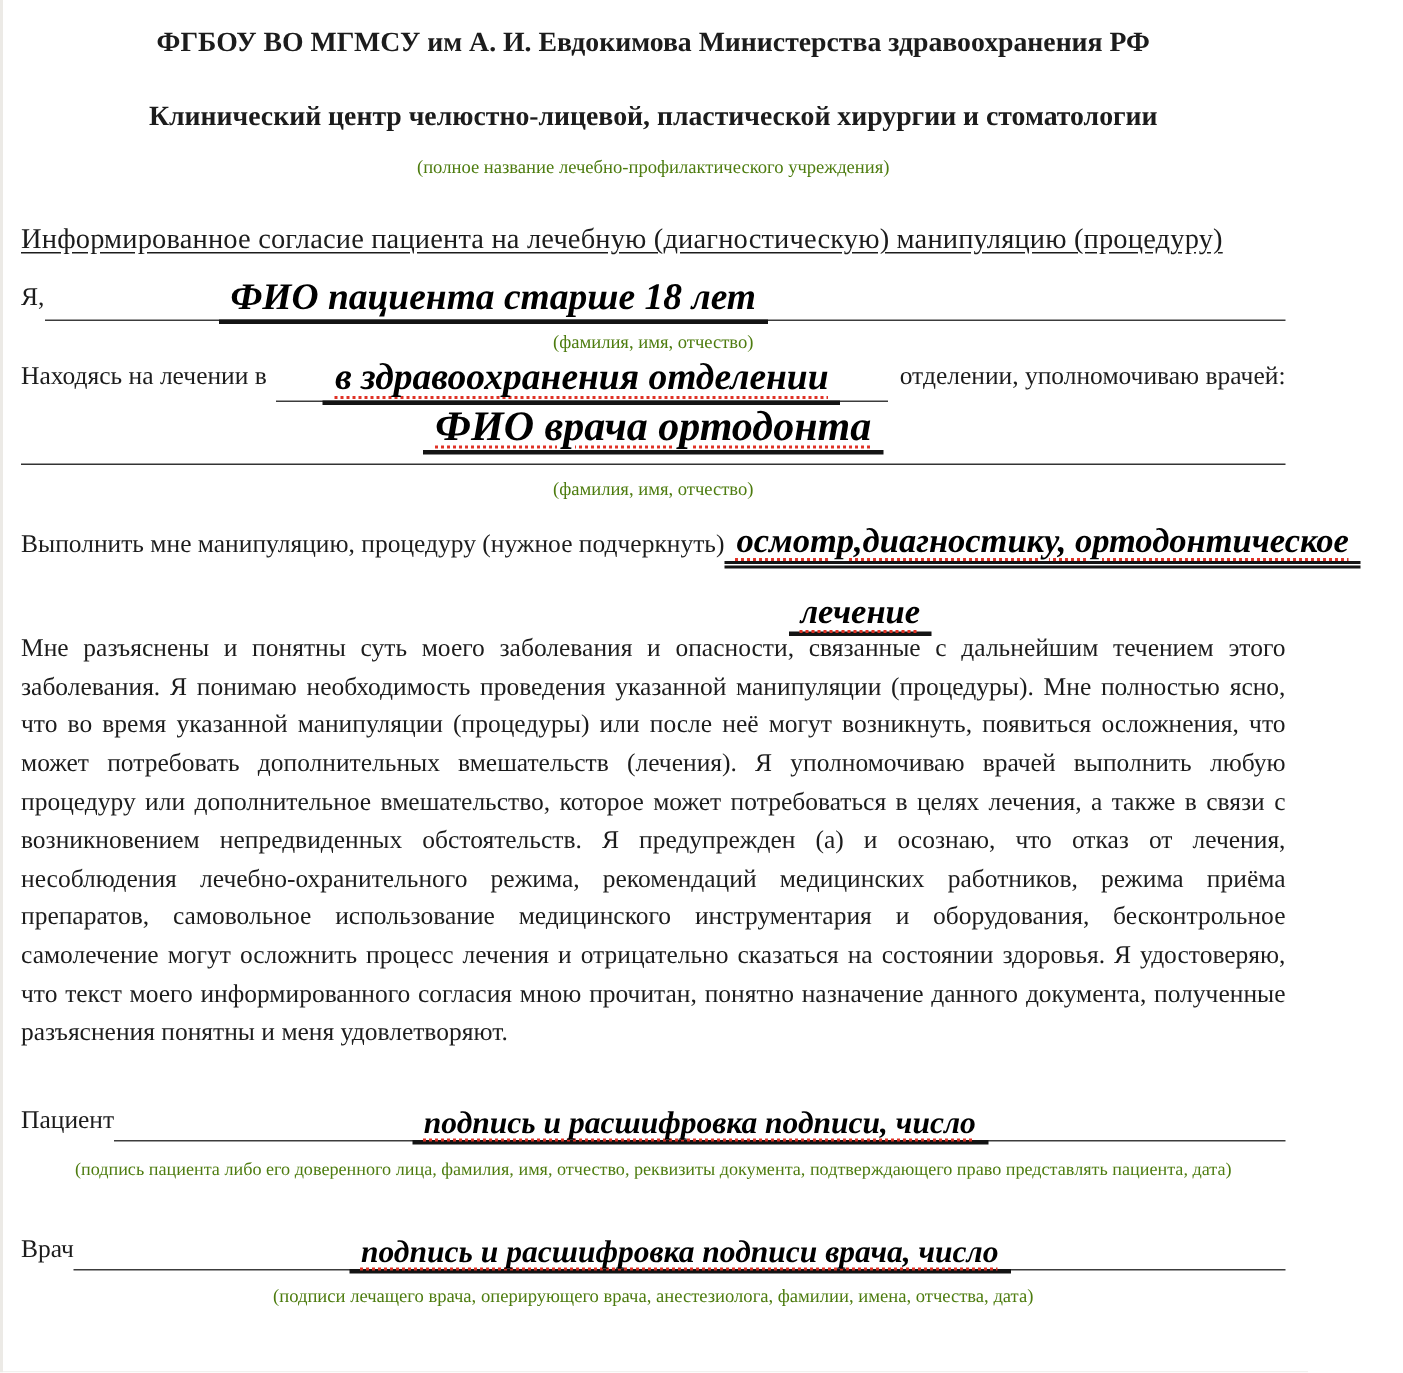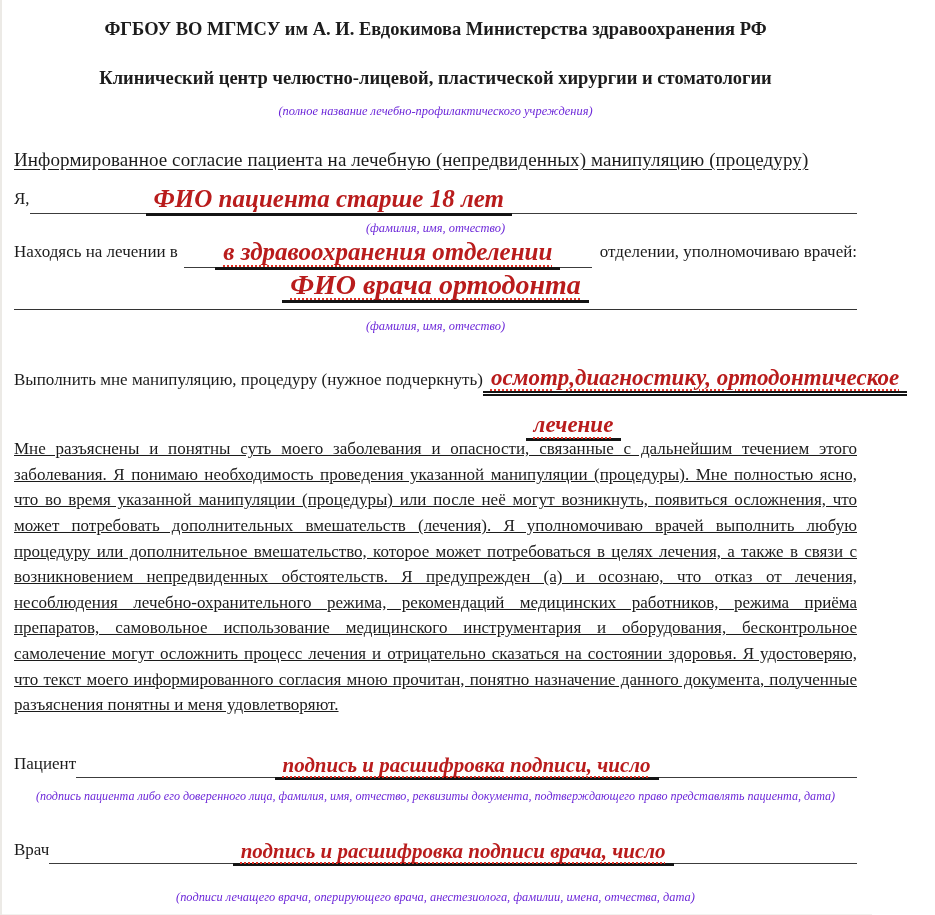--- a/index.html
+++ b/index.html
@@ -33,41 +33,40 @@
   .h2 {
     margin-top: 28px;
     text-align: center;
     font-weight: bold;
     font-size: 18.5px;
     text-underline-offset: 3px;
   }
   .cap {
     text-align: center;
     font-size: 12.4px;
-    color: #6d28d9;
-    font-style: italic;
+    color: #4d7c0f;
   }
   .cap-clinic   { margin-top: 15px; }
   .cap-fio      { margin-top: 7px; }
   .cap-fio2     { margin-top: 9px; }
   .cap-patient  { margin-top: 11px; font-size: 12.1px; }
-  .cap-doctor   { margin-top: 26px; }
+  .cap-doctor   { margin-top: 10px; }
 
   .doc-title {
     margin-top: 30px;
     font-size: 19px;
     text-decoration: underline;
     text-underline-offset: 3px;
     letter-spacing: 0.1px;
     white-space: nowrap;
   }
 
   
   .fill {
-    color: #b91c1c;
+    color: #000000;
     font-weight: bold;
     font-style: italic;
     white-space: nowrap;
     border-bottom: 3px solid #141414;
     padding: 0 8px 1px 8px;
     line-height: 1.05;
     display: inline-block;
   }
   .spell {
     text-decoration-line: underline;
@@ -106,21 +105,21 @@
     text-align: center;
   }
   .doctor-fill-row .fill { font-size: 28px; }
 
   .full-line {
     margin-top: 3px;
     border-bottom: 1.8px solid #333;
     height: 3px;
   }
 
-  .proc-row { margin-top: 32px; font-family: Liberation Serif, serif; }
+  .proc-row { margin-top: 15px; font-family: Liberation Serif, serif; }
   .proc-row .fill {
     flex: 1 1 auto;
     font-size: 23px;
     text-align: center;
     position: relative;
     top: 0;
   }
 
   .proc-line2 {
     text-align: center;
@@ -133,39 +132,38 @@
     font-size: 23px;
     position: relative;
     left: 138px;
   }
 
   .body-par {
     margin: 10px 0 0 0;
     font-size: 17px;
     line-height: 25.6px;
     text-align: justify;
-    text-decoration: underline;
   }
 
   .sig-row { margin-top: 33px; }
   .sig-row .blank { text-align: center; }
   .sig-row .fill { font-size: 21px; position: relative; top: 3px; }
   .sig-row-doctor { }
   .sig-row-doctor .fill { font-size: 21px; }
 </style>
 </head>
 <body>
 
 <div class="page">
 
   <div class="h1">ФГБОУ ВО МГМСУ им А. И. Евдокимова Министерства здравоохранения РФ</div>
   <div class="h2">Клинический центр челюстно-лицевой, пластической хирургии и стоматологии</div>
   <div class="cap cap-clinic">(полное название лечебно-профилактического учреждения)</div>
 
-  <div class="doc-title">Информированное согласие пациента на лечебную (непредвиденных) манипуляцию (процедуру)</div>
+  <div class="doc-title">Информированное согласие пациента на лечебную (диагностическую) манипуляцию (процедуру)</div>
 
   <div class="row patient-row">
     <span class="lbl">Я,</span>
     <span class="blank"><span class="fill">ФИО пациента старше 18 лет</span></span>
   </div>
   <div class="cap cap-fio">(фамилия, имя, отчество)</div>
 
   <div class="row dept-row">
     <span class="lbl lbl-pre">Находясь на лечении в</span>
     <span class="blank"><span class="fill spell">в здравоохранения отделении</span></span>

